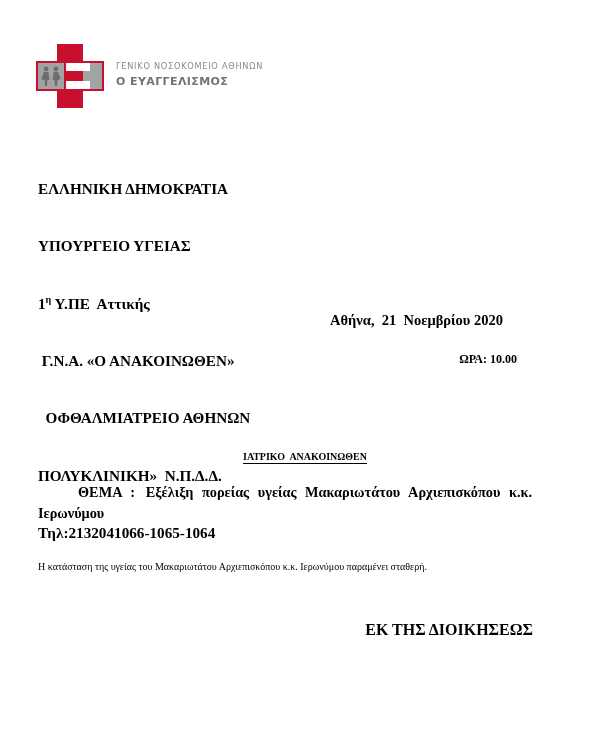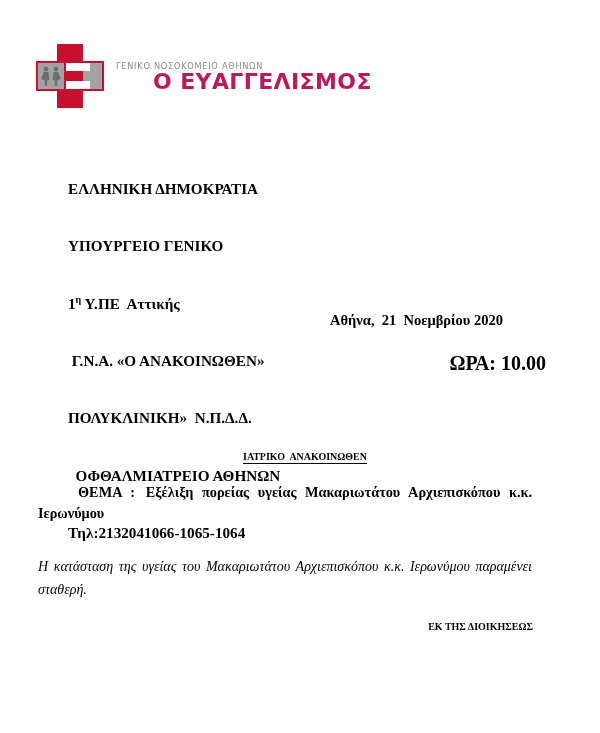--- a/index.html
+++ b/index.html
@@ -49,41 +49,39 @@
   .logo-line-top {
     font-family: "DejaVu Sans", "Liberation Sans", sans-serif;
     font-size: 8.2px;
     letter-spacing: 0.75px;
     color: #8a8a8a;
     line-height: 10px;
     white-space: nowrap;
   }
   .logo-line-main {
     font-family: "DejaVu Sans", "Liberation Sans", sans-serif;
-    font-size: 22px;
+    font-size: 11px;
     font-weight: bold;
     letter-spacing: 0.4px;
-    color: #be185d;
+    color: #737373;
     line-height: 19px;
     white-space: nowrap;
     margin-top: 1px;
-    margin-left: 37px;
   }
 
   
   .letterhead {
     position: absolute;
     left: 38px;
     top: 141px;
     width: 330px;
     font-size: 15.2px;
     font-weight: bold;
     line-height: 19.1px;
     white-space: pre;
-    margin-left: 30px;
   }
   .letterhead div { white-space: pre; }
   .sup-eta {
     font-size: 10px;
     vertical-align: super;
     line-height: 0;
   }
 
   
   .dateline {
@@ -91,25 +89,25 @@
     left: 300px;
     top: 312px;
     width: 233px;
     text-align: center;
     font-size: 14.5px;
     font-weight: bold;
     white-space: pre;
   }
   .timeline {
     position: absolute;
-    left: 313px;
+    left: 284px;
     top: 352px;
     width: 233px;
     text-align: right;
-    font-size: 20px;
+    font-size: 12px;
     font-weight: bold;
     white-space: pre;
   }
 
   
   .doc-title {
     position: absolute;
     left: 0;
     top: 440px;
     width: 600px;
@@ -135,35 +133,34 @@
     text-align: justify;
   }
   .subject .lbl { margin-right: 2px; margin-left: 40px; }
 
   
   .body-para {
     position: absolute;
     left: 38px;
     top: 556px;
     width: 494px;
-    font-size: 14px;
+    font-size: 10px;
     line-height: 22.5px;
     text-align: justify;
     text-justify: inter-word;
-    font-style: italic;
   }
 
   
   .signoff {
     position: absolute;
     left: 300px;
     top: 621px;
     width: 233px;
     text-align: right;
-    font-size: 10px;
+    font-size: 16px;
     font-weight: bold;
     white-space: pre;
   }
 </style>
 </head>
 <body>
 
 <div class="page">
 
   <div class="logo-block">
@@ -195,25 +192,25 @@
     </div>
 
     <div class="logo-words">
       <div class="logo-line-top">ΓΕΝΙΚΟ ΝΟΣΟΚΟΜΕΙΟ ΑΘΗΝΩΝ</div>
       <div class="logo-line-main">Ο ΕΥΑΓΓΕΛΙΣΜΟΣ</div>
     </div>
   </div>
 
   <div class="letterhead">
     <div>ΕΛΛΗΝΙΚΗ ΔΗΜΟΚΡΑΤΙΑ</div>
-    <div>ΥΠΟΥΡΓΕΙΟ ΓΕΝΙΚΟ</div>
+    <div>ΥΠΟΥΡΓΕΙΟ ΥΓΕΙΑΣ</div>
     <div><span>1</span><span class="sup-eta">η</span><span> Υ.ΠΕ  Αττικής</span></div>
     <div> Γ.Ν.Α. «Ο ΑΝΑΚΟΙΝΩΘΕΝ»</div>
+    <div>  ΟΦΘΑΛΜΙΑΤΡΕΙΟ ΑΘΗΝΩΝ</div>
     <div>ΠΟΛΥΚΛΙΝΙΚΗ»  Ν.Π.Δ.Δ.</div>
-    <div>  ΟΦΘΑΛΜΙΑΤΡΕΙΟ ΑΘΗΝΩΝ</div>
     <div>Τηλ:2132041066-1065-1064</div>
   </div>
 
   <div class="dateline">Αθήνα,  21  Νοεμβρίου 2020</div>
 
   <div class="timeline">ΩΡΑ: 10.00</div>
 
   <div class="doc-title">
     <span>ΙΑΤΡΙΚΟ  ΑΝΑΚΟΙΝΩΘΕΝ</span>
   </div>

